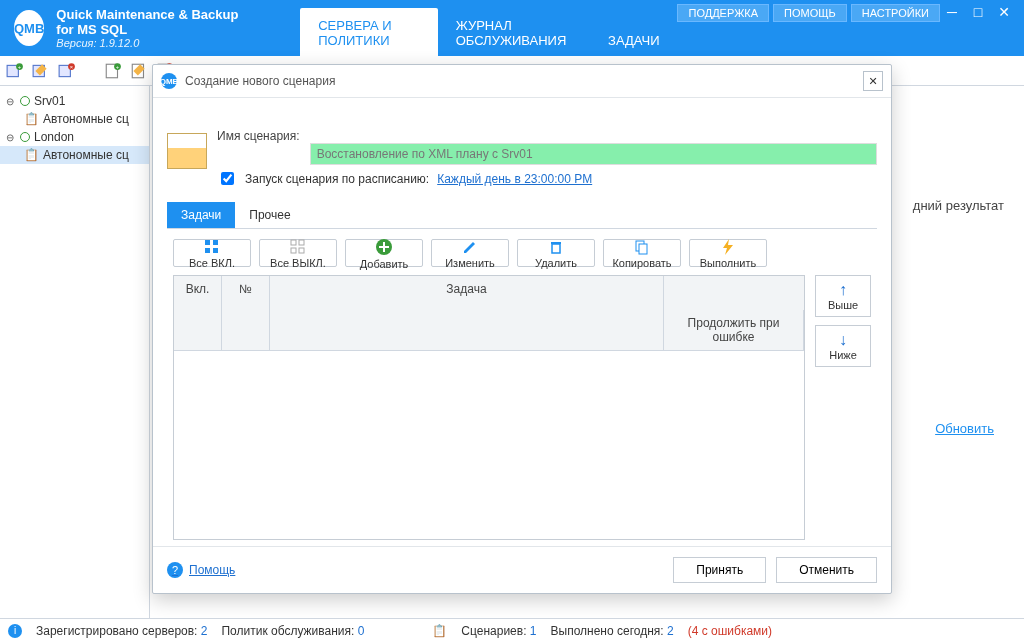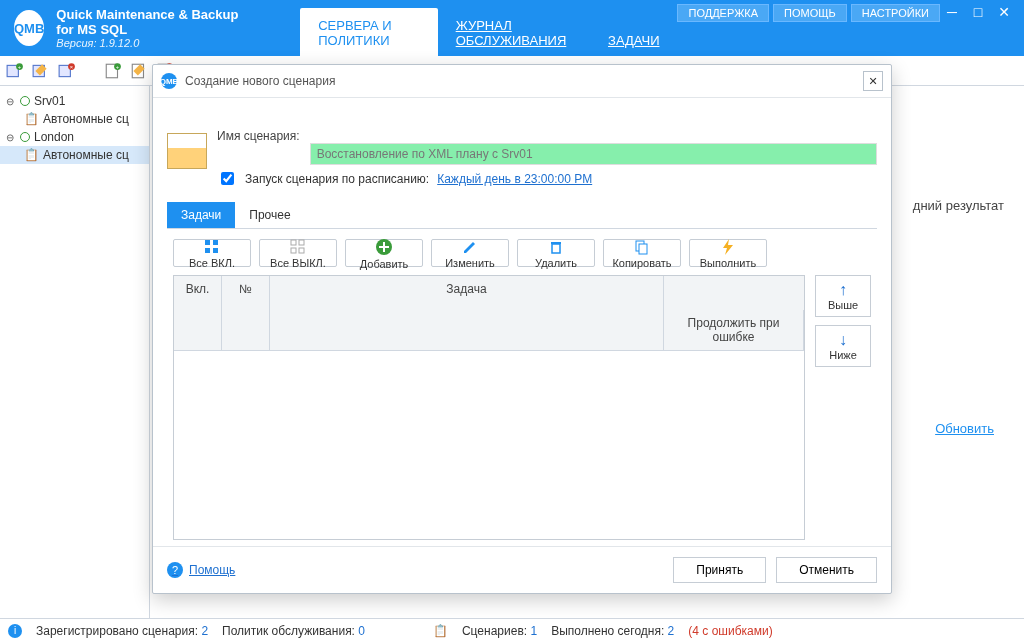--- a/index.html
+++ b/index.html
@@ -3,21 +3,21 @@
 <meta charset="utf-8">
 <style>
   * { box-sizing: border-box; font-family: "Segoe UI", Tahoma, sans-serif; }
   body { margin: 0; width: 1024px; height: 642px; overflow: hidden; background: #fff; font-size: 12px; color: #333; }
   .topbar { display: flex; align-items: stretch; background: #1e90f0; height: 56px; color: #fff; }
   .logo-zone { display: flex; align-items: center; gap: 12px; padding: 0 14px; }
   .logo-circle { width: 36px; height: 36px; border-radius: 50%; background: #fff; color: #1e90f0; font-weight: bold; display: flex; align-items: center; justify-content: center; font-size: 13px; }
   .title-block { display: flex; flex-direction: column; justify-content: center; }
   .app-title { font-weight: 600; font-size: 13px; }
   .app-version { font-style: italic; font-size: 11px; opacity: .9; }
-  .nav-tabs { display: flex; align-items: flex-end; margin-left: 32px; text-decoration: underline; }
+  .nav-tabs { display: flex; align-items: flex-end; margin-left: 32px; }
   .nav-tab { padding: 10px 18px 8px; font-size: 13px; cursor: pointer; }
   .nav-tab.active { background: #fff; color: #1e90f0; border-radius: 2px 2px 0 0; }
   .top-right { margin-left: auto; display: flex; flex-direction: column; align-items: flex-end; padding: 4px 6px 0 0; gap: 6px; }
   .link-btns { display: flex; gap: 4px; }
   .link-btn { background: #4aa8f5; padding: 2px 10px; font-size: 11px; border: 1px solid #6ab8ff; cursor: pointer; }
   .win-ctrls { display: flex; gap: 10px; font-size: 14px; padding-right: 6px; }
   .win-ctrls span { cursor: pointer; width: 16px; text-align: center; }
   .toolbar { height: 30px; border-bottom: 1px solid #d0d7e0; display: flex; align-items: center; padding: 0 6px; gap: 8px; }
   .tb-icon { width: 18px; height: 18px; display: inline-block; }
   .left-panel { position: absolute; left: 0; top: 86px; bottom: 24px; width: 150px; border-right: 1px solid #d0d7e0; padding: 6px 0; }
@@ -287,21 +287,21 @@
     </div>
     <div class="footer-btn"></div>
     <button class="dlg-btn">Принять</button>
     <button class="dlg-btn">Отменить</button>
   </div>
 </div>
 
 <div class="status-bar">
   <span class="sb-icon">i</span>
   <span>
-    <span>Зарегистрировано сценария:</span> <span class="sb-blue">2</span>
+    <span>Зарегистрировано серверов:</span> <span class="sb-blue">2</span>
   </span>
   <span>
     <span>Политик обслуживания:</span> <span class="sb-blue">0</span>
   </span>
   <span style="width:40px"></span>
   <span>📋</span>
   <span>
     <span>Сценариев:</span> <span class="sb-blue">1</span>
   </span>
   <span>

